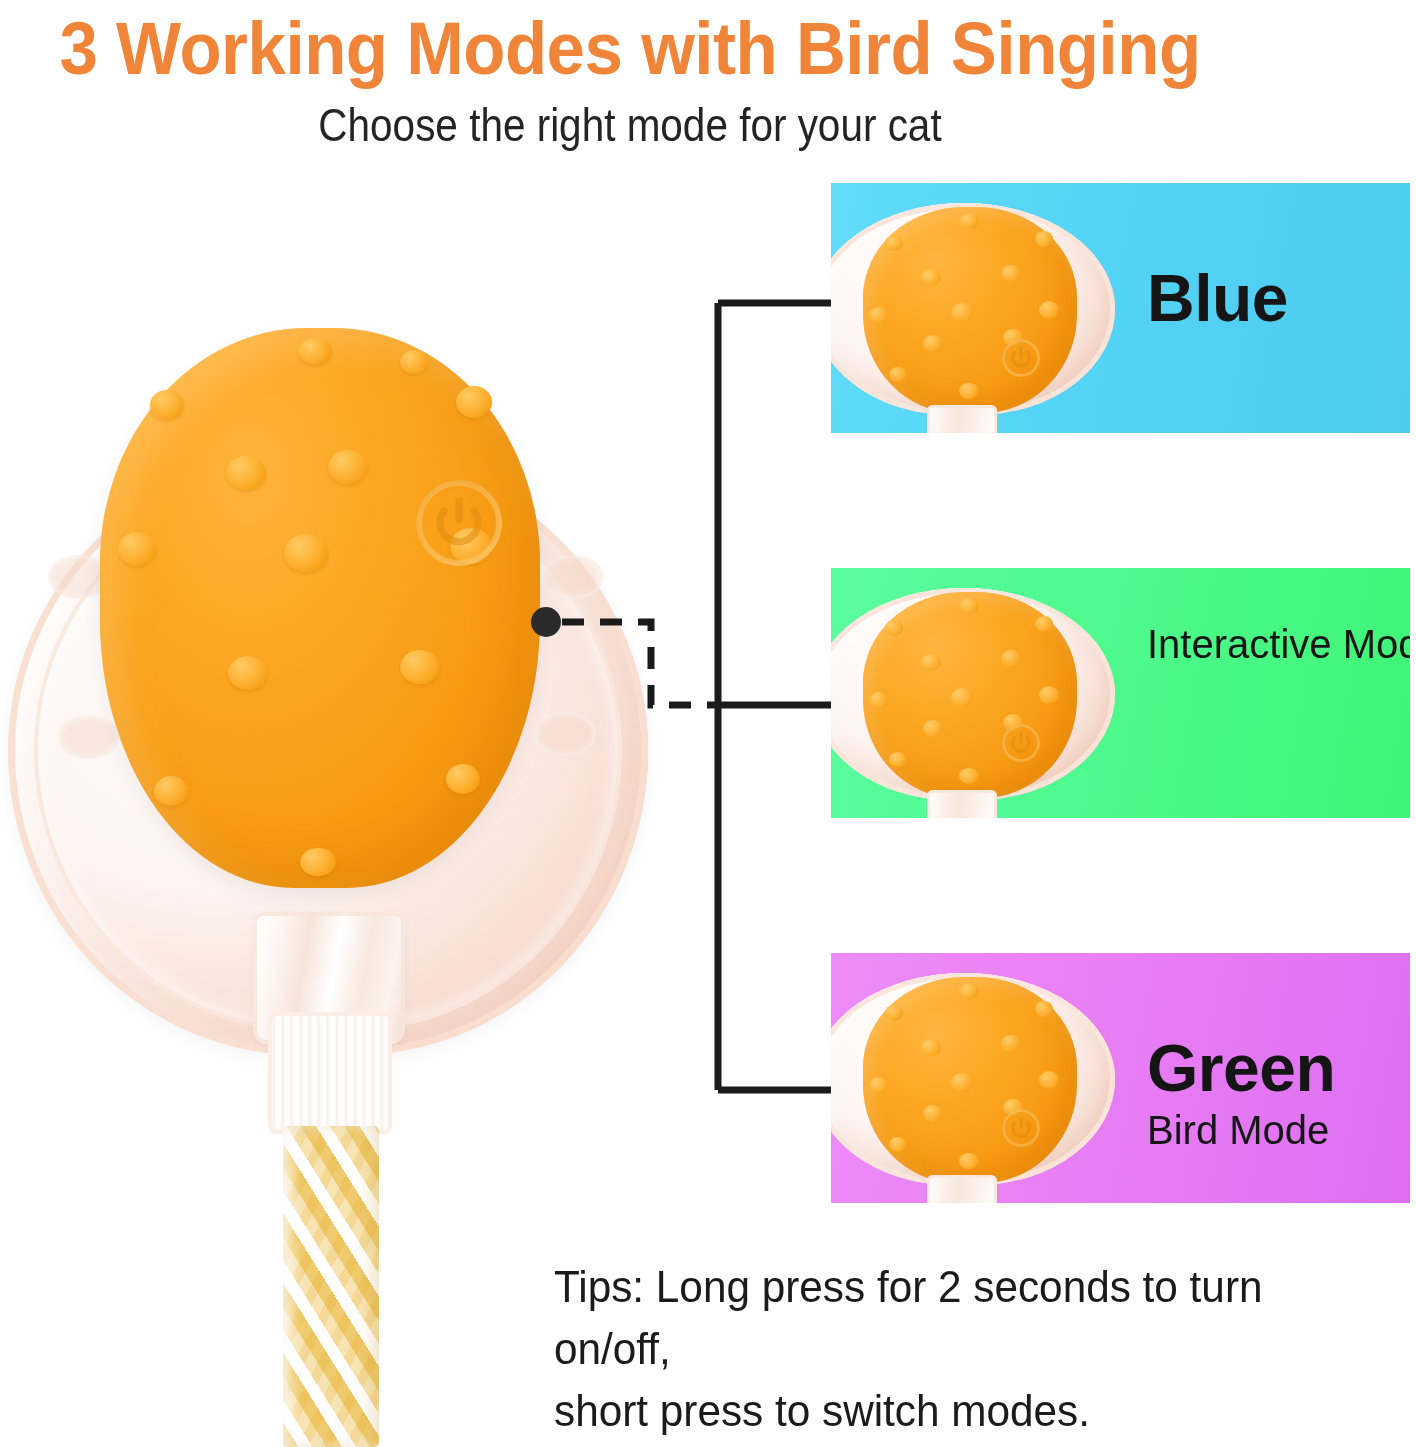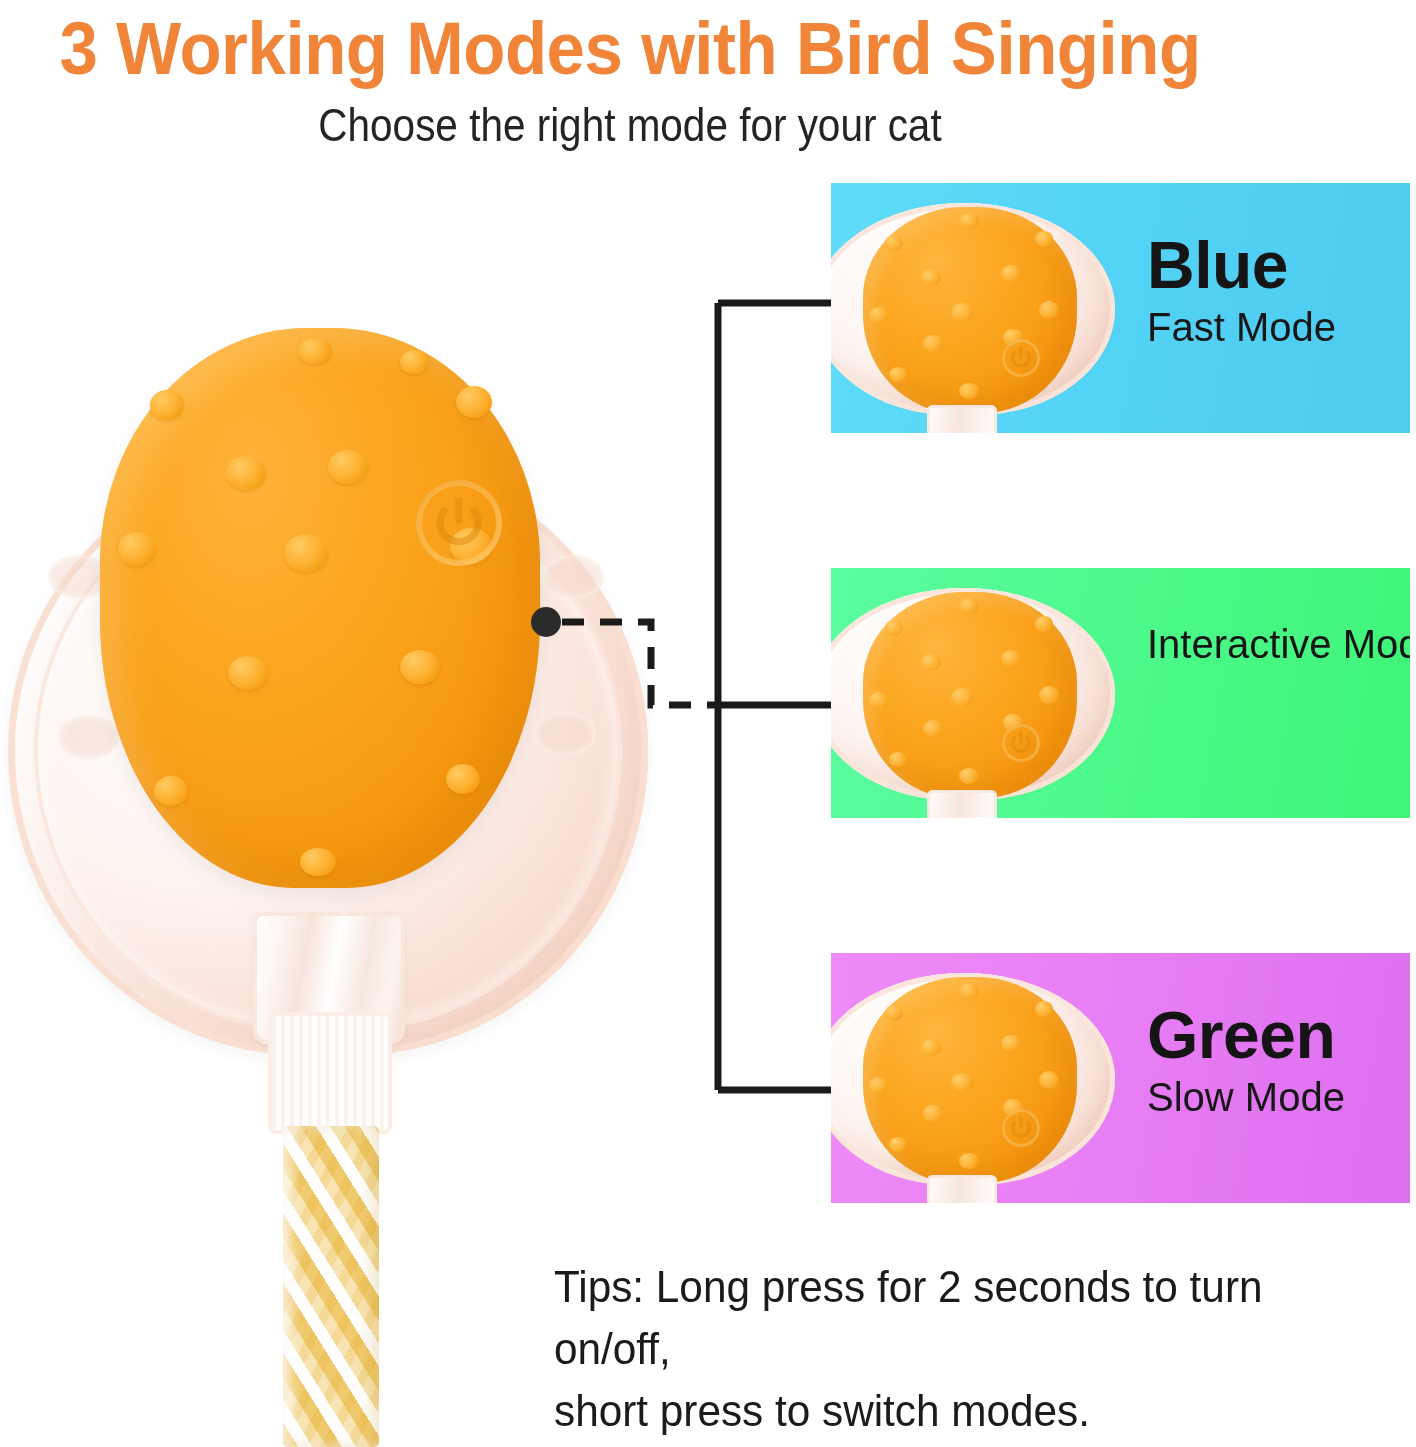--- a/index.html
+++ b/index.html
@@ -238,20 +238,21 @@
     width: 260px;
   }
   .panel-name {
     font-family: "Liberation Sans Narrow", "Liberation Sans", sans-serif;
     font-size: 66px;
     line-height: 68px;
     font-weight: bold;
     color: #151515;
     letter-spacing: -0.5px;
     white-space: nowrap;
+    margin-top: 33px;
   }
   .panel-mode {
     font-family: "Liberation Sans Narrow", "Liberation Sans", sans-serif;
     font-size: 40px;
     line-height: 48px;
     font-weight: normal;
     color: #161616;
     padding-top: 4px;
     white-space: nowrap;
   }
@@ -349,21 +350,20 @@
         <svg width="20" height="22" viewBox="0 0 46 50" aria-hidden="true">
           <path d="M8 13 A19 19 0 1 0 38 13" fill="none" stroke="rgba(222,138,14,0.55)" stroke-width="8" stroke-linecap="round"></path>
           <line x1="23" y1="2" x2="23" y2="22" stroke="rgba(222,138,14,0.55)" stroke-width="8" stroke-linecap="round"></line>
         </svg>
       </div>
     </div>
     <div class="t-stem"></div>
   </div>
   <div class="panel-text">
     <div class="panel-name">Blue</div>
-    <div class="panel-mode">Fast Mode</div>
   </div>
 </div>
 
 <div class="panel green">
   <div class="thumb">
     <div class="t-shell"></div>
     <div class="t-sil">
       <div class="t-bump" style="left:96px;  top:6px;   width:20px; height:16px;"></div>
       <div class="t-bump" style="left:22px;  top:28px;  width:18px; height:16px;"></div>
       <div class="t-bump" style="left:172px; top:24px;  width:18px; height:16px;"></div>
@@ -410,20 +410,20 @@
         <svg width="20" height="22" viewBox="0 0 46 50" aria-hidden="true">
           <path d="M8 13 A19 19 0 1 0 38 13" fill="none" stroke="rgba(222,138,14,0.55)" stroke-width="8" stroke-linecap="round"></path>
           <line x1="23" y1="2" x2="23" y2="22" stroke="rgba(222,138,14,0.55)" stroke-width="8" stroke-linecap="round"></line>
         </svg>
       </div>
     </div>
     <div class="t-stem"></div>
   </div>
   <div class="panel-text">
     <div class="panel-name">Green</div>
-    <div class="panel-mode">Slow Mode</div>
+    <div class="panel-mode">Bird Mode</div>
   </div>
 </div>
 
 <div class="tips">
   <div>Tips: Long press for 2 seconds to turn on/off,</div>
   <div>short press to switch modes.</div>
 </div>
 
 </body></html>

